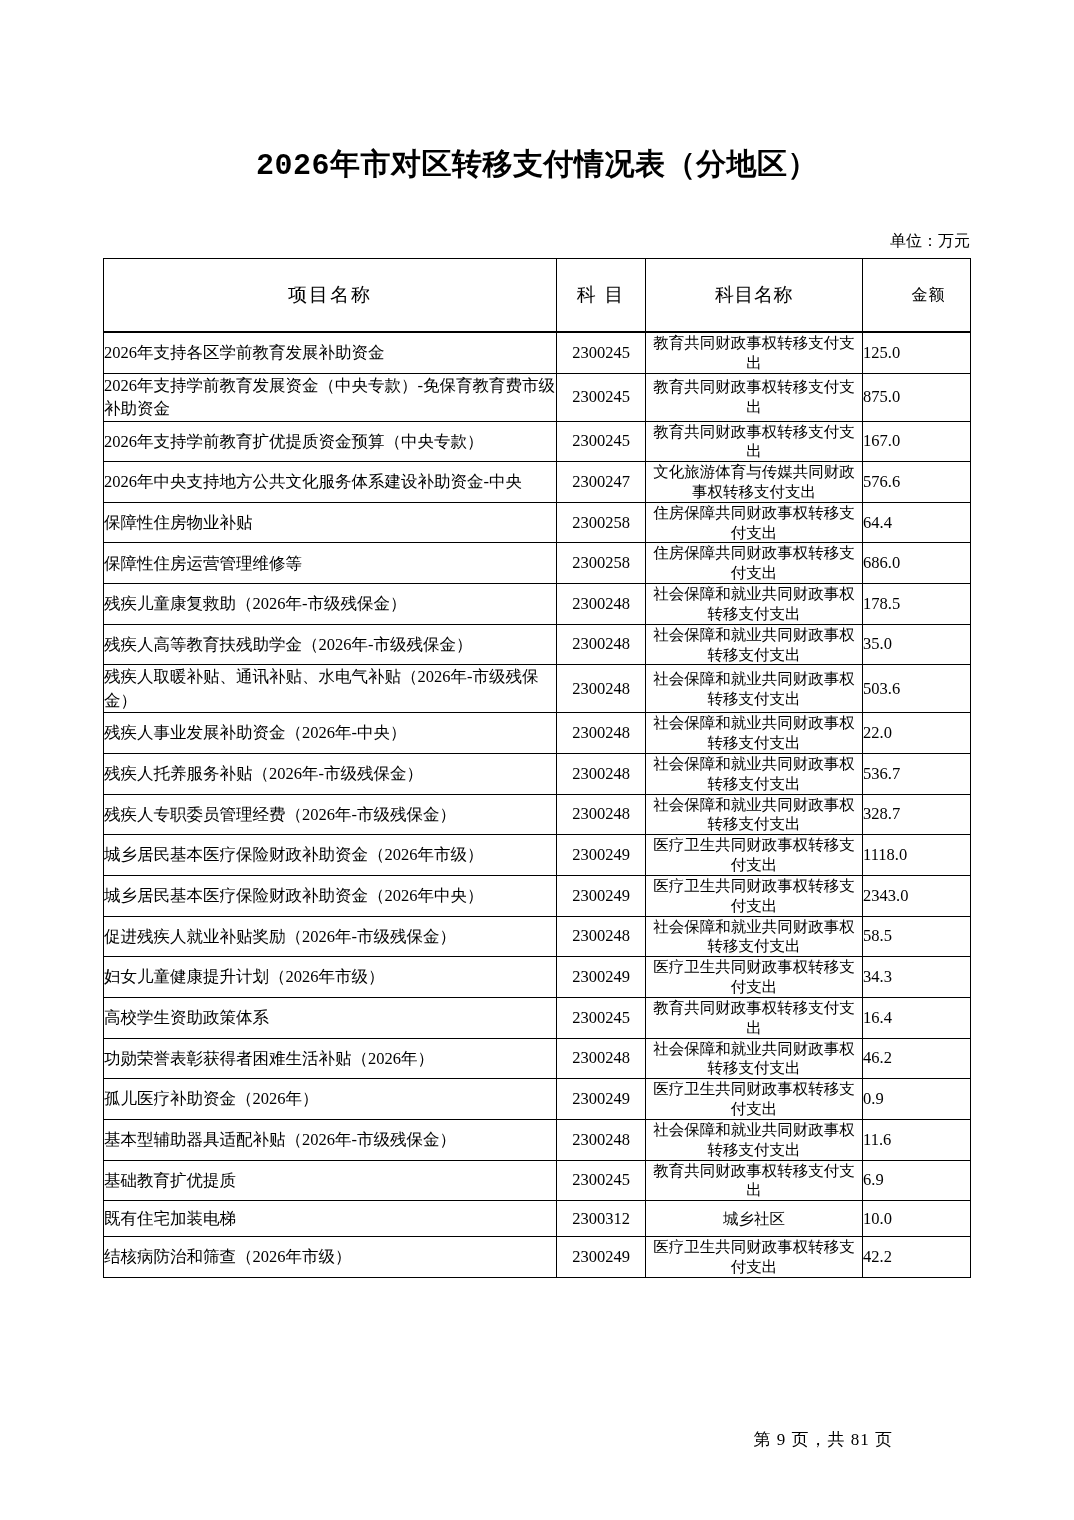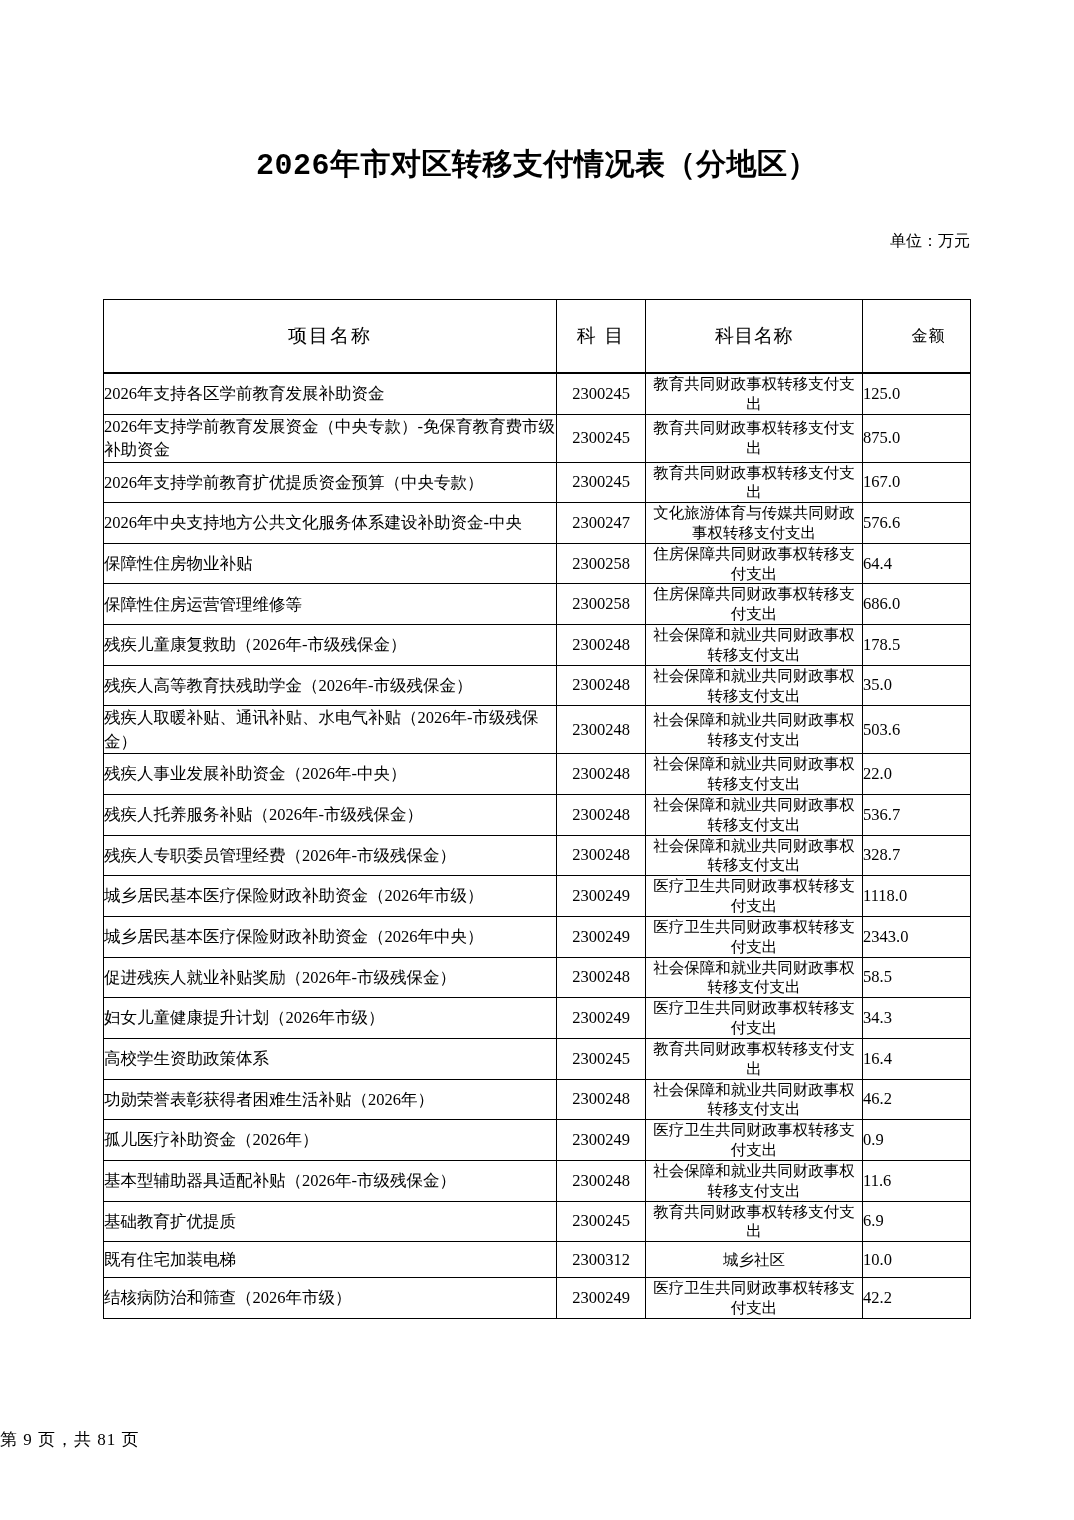--- a/index.html
+++ b/index.html
@@ -53,21 +53,20 @@
     position: absolute;
     top: 258px;
     left: 103px;
     width: 867px;
   }
 
   table.report {
     border-collapse: collapse;
     width: 867px;
     table-layout: fixed;
-    margin-top: 41px;
   }
 
   table.report col.c-name   { width: 453px; }
   table.report col.c-code   { width: 89px;  }
   table.report col.c-subject{ width: 217px; }
   table.report col.c-amount { width: 108px; }
 
   table.report th,
   table.report td {
     border: 1px solid #000000;
@@ -120,21 +119,21 @@
   }
 
   tbody tr { height: 36px; }
 
   
   .page-footer {
     position: absolute;
     top: 1428px;
     left: 0;
     width: 893px;
-    text-align: left;
+    text-align: right;
     font-size: 17px;
     letter-spacing: 1px;
   }
 </style>
 </head>
 <body>
 
 <div class="page">
 
   <div class="doc-title">2026年市对区转移支付情况表（分地区）</div>

